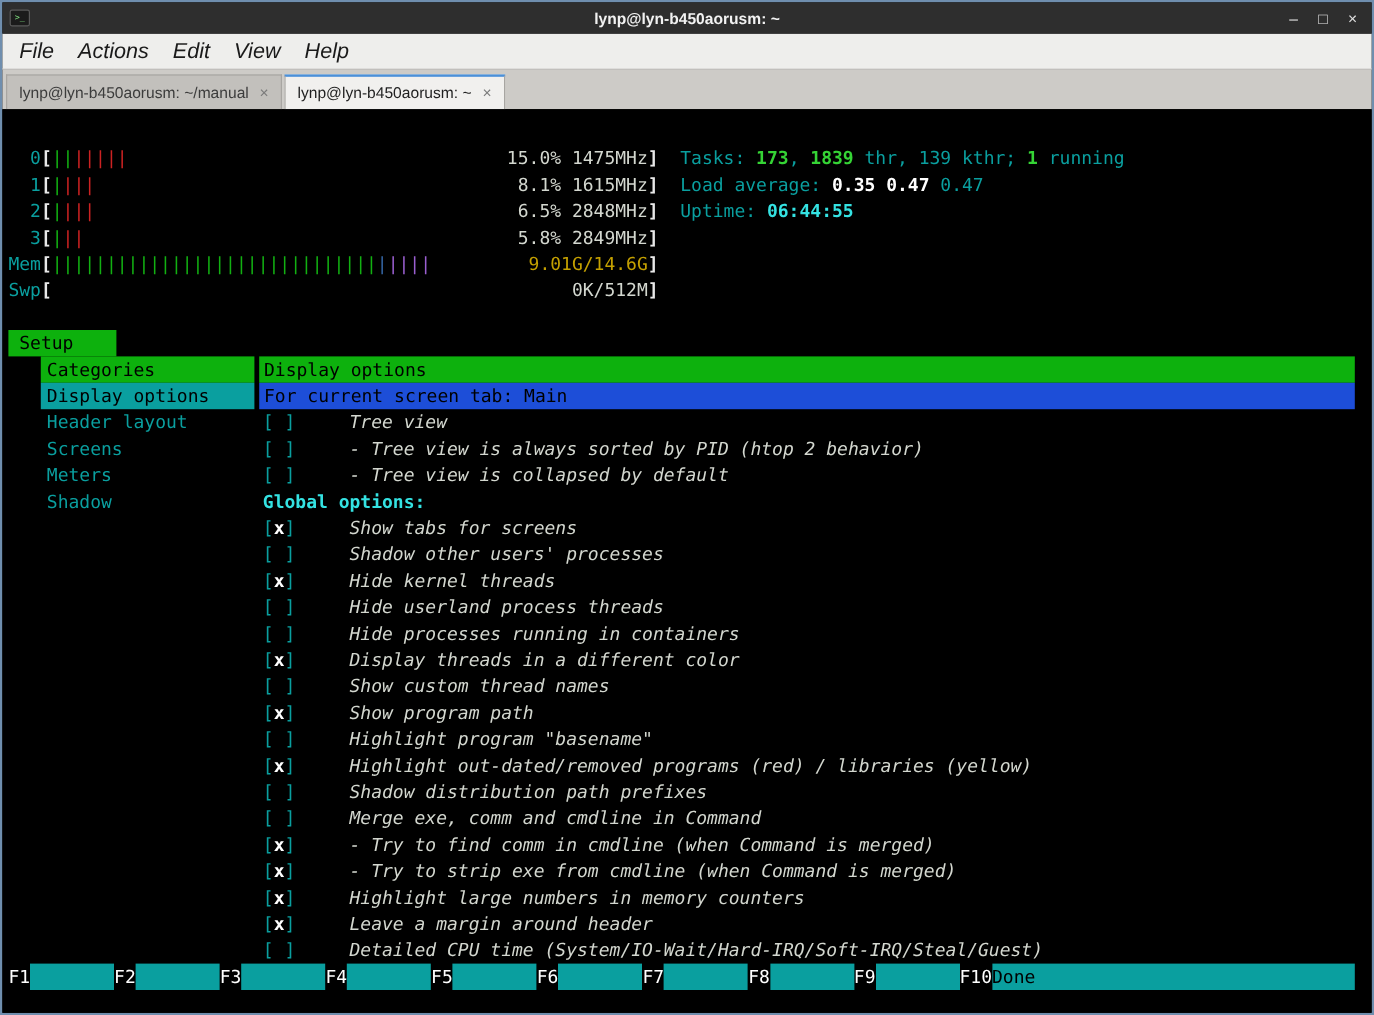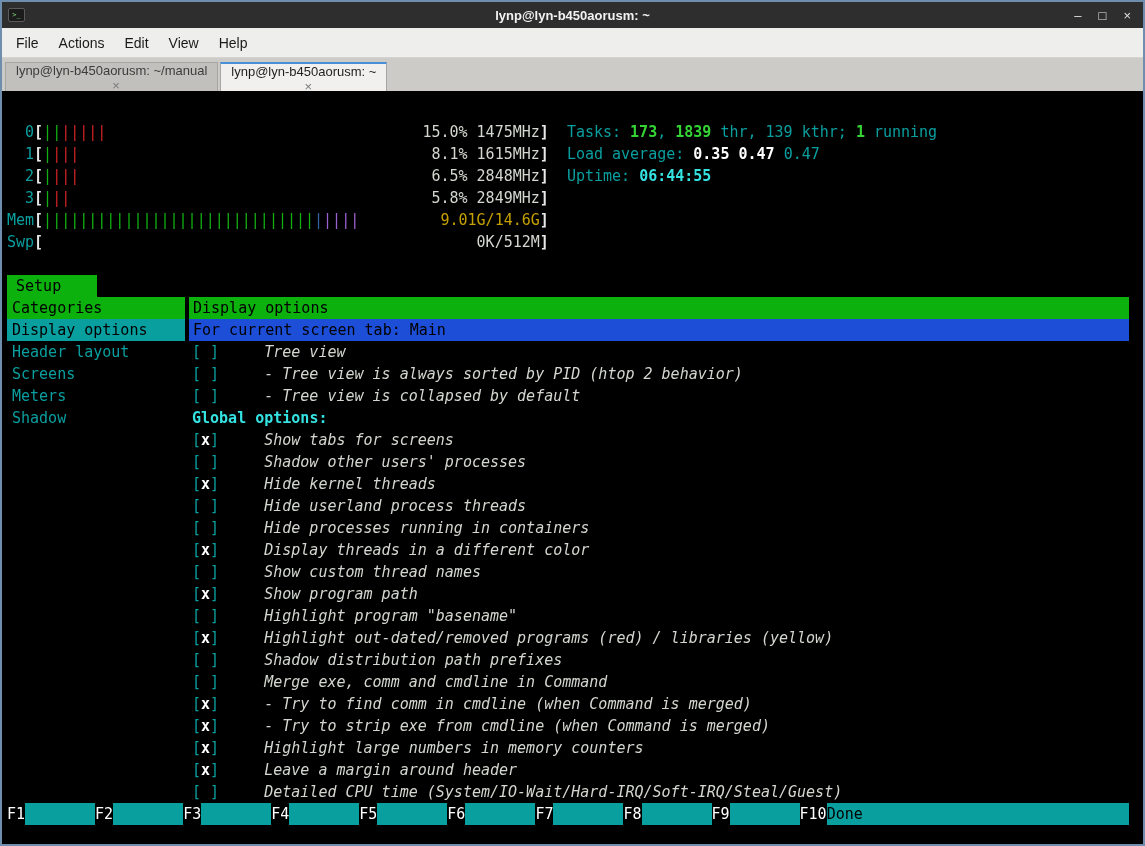--- a/index.html
+++ b/index.html
@@ -16,27 +16,27 @@
              display: flex; align-items: center; justify-content: center;
              font-family: "DejaVu Sans Mono", monospace; z-index: 1; }
   .tb-title { position: absolute; left: 0; right: 0; text-align: center; color: #f2f2f2;
               font-size: 13px; font-weight: bold; }
   .tb-buttons { margin-left: auto; display: flex; gap: 17px; padding-right: 12px; z-index: 1;
                 color: #e0e0e0; font-size: 13px; }
 
   
   .menubar { flex: 0 0 30px; background: #eeeeec; border-bottom: 1px solid #d5d3cf;
              display: flex; align-items: center; padding-left: 4px; }
-  .menu-item { padding: 4px 10px; font-size: 14px; color: #1a1a1a; }
+  .menu-item { padding: 4px 10px; font-size: 18px; color: #1a1a1a; font-style: italic; }
 
   
   .tabbar { flex: 0 0 33px; background: #cdcbc7; display: flex; align-items: flex-end;
             padding: 3px 2px 0 3px; gap: 2px; }
   .tab { height: 29px; display: flex; align-items: center; padding: 0 10px; font-size: 13px;
-         color: #3c3c3c; background: #c2c0bc; border: 1px solid #a8a6a2; border-bottom: none; flex-direction: column; }
+         color: #3c3c3c; background: #c2c0bc; border: 1px solid #a8a6a2; border-bottom: none; }
   .tab.active { background: #f1f0ee; border-top: 2px solid #4a90d9; color: #1f1f1f; }
   .tab-close { margin-left: 9px; color: #7a7a7a; font-size: 13px; }
 
   
   .terminal { flex: 1; background: #000; overflow: hidden;
               font-family: "DejaVu Sans Mono", "Liberation Mono", monospace;
               font-size: 15px; line-height: 22px; color: var(--white);
               padding: 8px 14px 0 5px; }
   .line { height: 22px; white-space: pre; }
   .meter-line { display: flex; }
@@ -53,21 +53,21 @@
   .c-white-b { color: #ffffff; font-weight: bold; }
   .c-yellow  { color: var(--yellow); }
   .bar-green   { color: var(--bar-green); }
   .bar-red     { color: var(--bar-red); }
   .bar-blue    { color: var(--bar-blue); }
   .bar-magenta { color: var(--bar-magenta); }
 
   .setup-tab { background: var(--green); color: #000; display: inline-block;
                padding: 0 4ch 0 1ch; }
 
-  .panels { display: flex; }
+  .panels { display: flex; margin-left: 27px; }
   .left-panel { flex: 0 0 178px; width: 178px; margin-right: 4px; }
   .lp-header { background: var(--green); color: #000; height: 22px; padding-left: 5px; }
   .lp-item { color: var(--cyan); height: 22px; padding-left: 5px; white-space: pre; }
   .lp-item.selected { background: var(--cyan); color: #000; }
   .right-panel { flex: 1; }
   .rp-header { background: var(--green); color: #000; height: 22px; padding-left: 4px; }
   .rp-subheader { background: #1d4ed8; color: #000; height: 22px; padding-left: 4px; }
   .opt-row { height: 22px; display: flex; padding-left: 3px; white-space: pre; }
   .cb-br { color: var(--cyan); }
   .cb-mark { color: #ffffff; font-weight: bold; display: inline-block; width: 1ch; text-align: center; }

